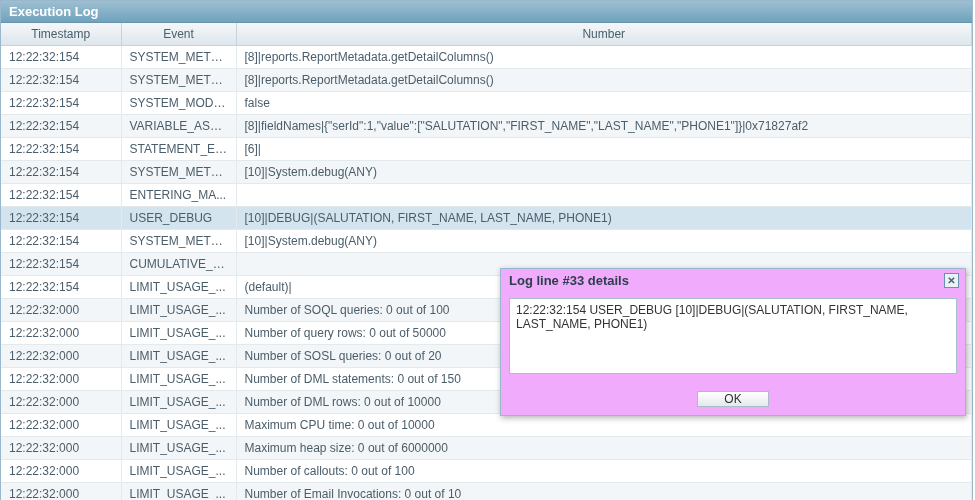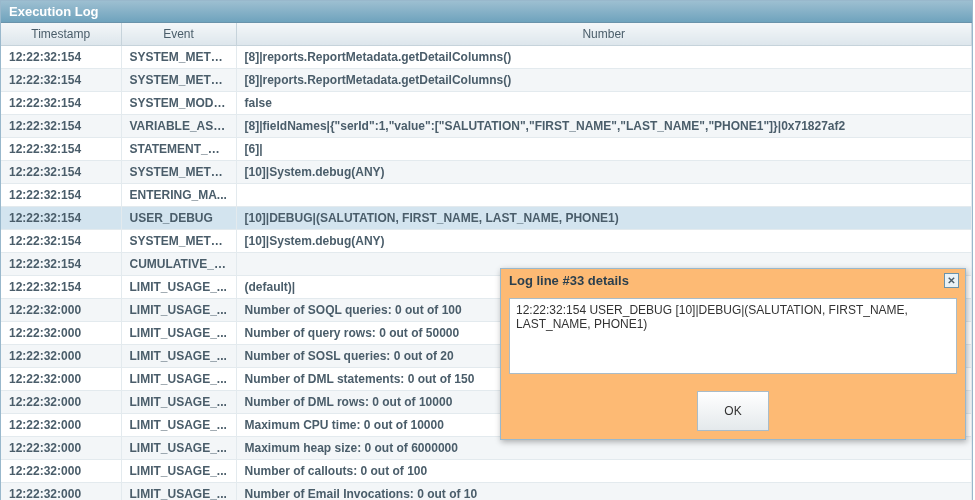--- a/index.html
+++ b/index.html
@@ -49,39 +49,38 @@
     border-right: 1px solid #e3eaee;
     border-bottom: 1px solid #e3eaee;
     white-space: nowrap;
     overflow: hidden;
     text-overflow: ellipsis;
     color: #4a5d6a;
     font-size: 12px;
   }
   tbody tr {
     background: #fff;
-    font-weight: bold;
   }
   tbody tr.alt {
     background: #f3f6f8;
   }
   tbody tr.selected {
     background: #d3e4ef;
   }
   .col-ts { width: 120px; }
   .col-ev { width: 115px; }
   .col-dt { width: auto; }
 
   
   .dialog {
     position: absolute;
     left: 500px;
     top: 268px;
     width: 466px;
-    background: #fdba74;
+    background: #f0abfc;
     border: 1px solid #99b8cc;
     box-shadow: 1px 2px 6px rgba(0,0,0,0.3);
   }
   .dialog-titlebar {
     display: flex;
     align-items: center;
     justify-content: space-between;
     padding: 4px 6px 4px 8px;
     font-weight: bold;
     font-size: 13px;
@@ -114,21 +113,21 @@
     color: #333;
     resize: none;
     overflow: auto;
   }
   .dialog-buttons {
     text-align: center;
     padding: 6px 0 8px 0;
   }
   .ok-btn {
     min-width: 72px;
-    padding: 12px 16px;
+    padding: 0 16px;
     font-size: 12px;
     background: linear-gradient(to bottom,#ffffff,#e4e9ec);
     border: 1px solid #a9bcc8;
     color: #333;
     cursor: pointer;
   }
 </style>
 </head>
 <body>
 

